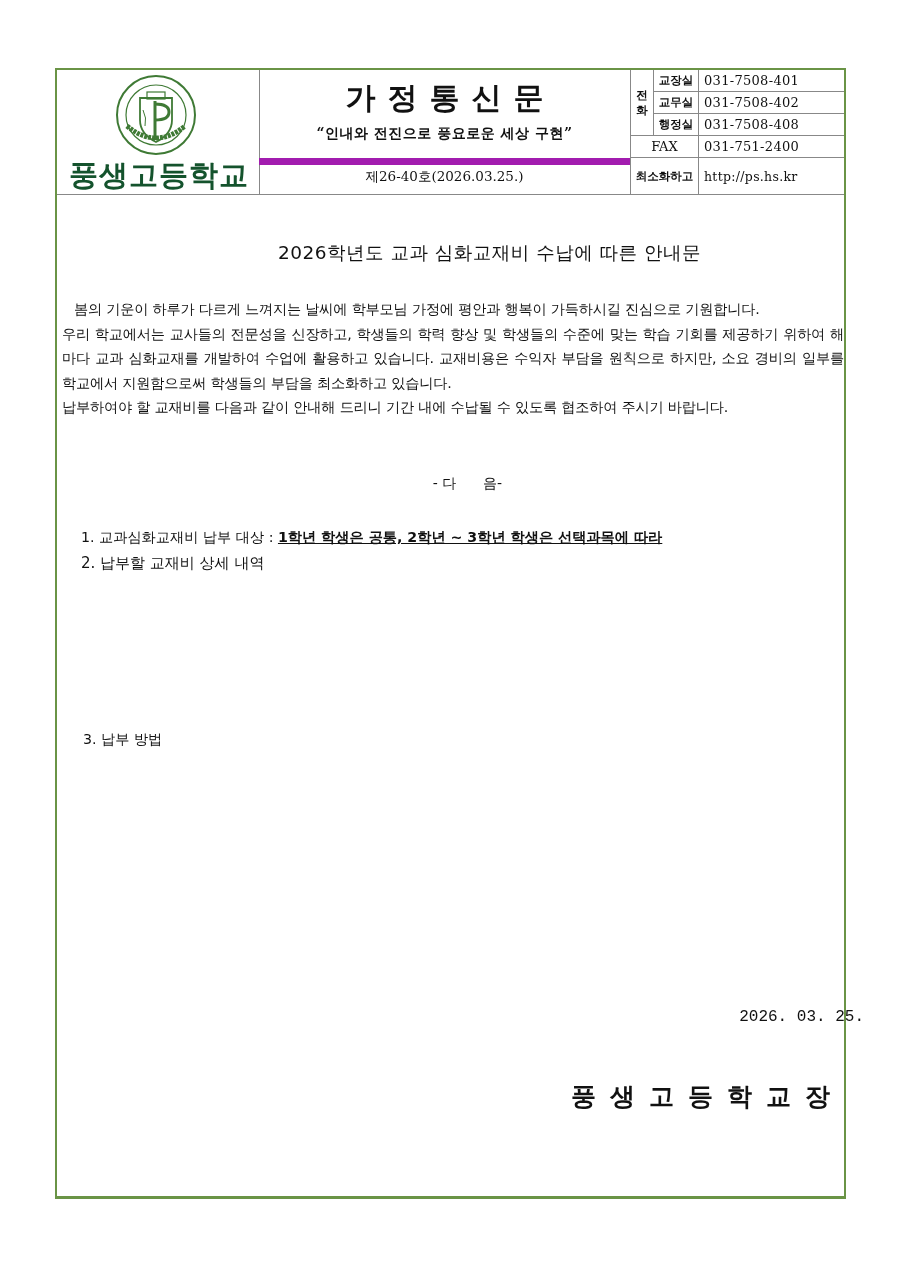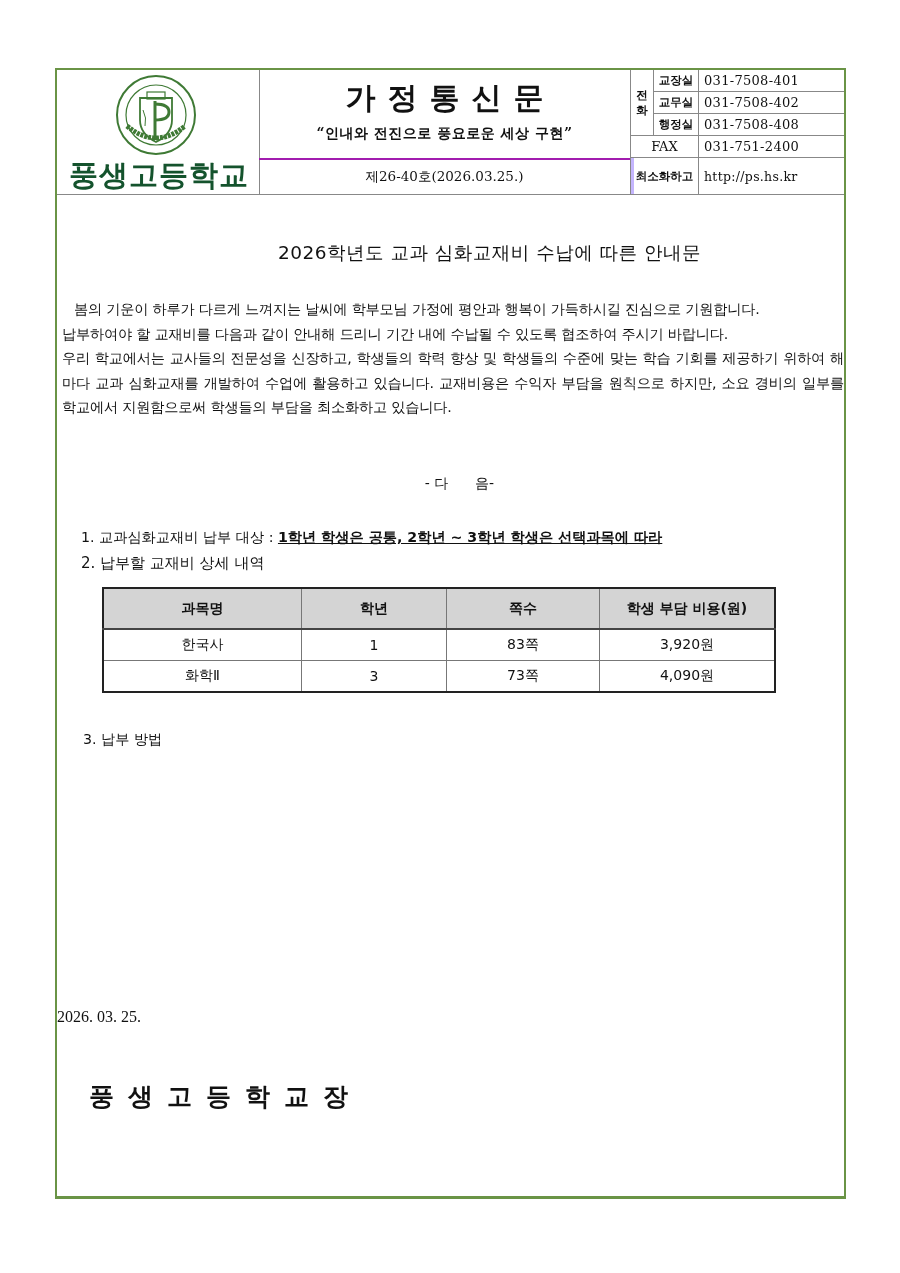--- a/index.html
+++ b/index.html
@@ -2,47 +2,47 @@
 <html><head>
 <meta charset="utf-8">
 <style>
   html, body { margin: 0; padding: 0; background: #ffffff; }
   body { width: 900px; height: 1273px; position: relative; font-family: "DejaVu Sans", sans-serif; color: #111; }
   .page { position: absolute; left: 55px; top: 68px; width: 791px; height: 1131px; border: 2px solid #6a9446; border-bottom-width: 3px; box-sizing: border-box; }
   .header { position: absolute; left: 0; top: 0; width: 787px; height: 124px; border-bottom: 1px solid #888; }
   .logo-cell { position: absolute; left: 0; top: 0; width: 202px; height: 124px; border-right: 1px solid #888; }
   .emblem { position: absolute; left: 58px; top: 4px; width: 82px; height: 82px; }
   .school-name { position: absolute; left: 4px; top: 86px; width: 196px; text-align: center; font-family: "DejaVu Sans", sans-serif; font-weight: bold; font-size: 29px; color: #14532d; letter-spacing: 1px; }
-  .title-cell { position: absolute; left: 202px; top: 0; width: 371px; height: 88px; border-right: 1px solid #888; border-bottom: 2px solid #a21caf; text-align: center; }
+  .title-cell { position: absolute; left: 202px; top: 0; width: 371px; height: 88px; border-right: 1px solid #888; border-bottom: 7px solid #a21caf; text-align: center; }
   .title-main { margin-top: 8px; font-size: 30px; font-weight: bold; letter-spacing: 12px; padding-left: 12px; }
   .title-motto { margin-top: 6px; font-family: "DejaVu Serif", serif; font-size: 14px; font-weight: bold; letter-spacing: 0.5px; }
-  .issue-cell { position: absolute; left: 202px; top: 88px; width: 371px; height: 36px; border-right: 4px solid #c4b5fd; line-height: 36px; text-align: center; font-family: "DejaVu Serif", serif; font-size: 13.5px; }
+  .issue-cell { position: absolute; left: 202px; top: 88px; width: 371px; height: 36px; border-right: 1px solid #c4b5fd; line-height: 36px; text-align: center; font-family: "DejaVu Serif", serif; font-size: 13.5px; }
   .contact { position: absolute; left: 573px; top: 0; width: 214px; height: 124px; border-collapse: collapse; font-family: "DejaVu Serif", serif; font-size: 13px; }
   .contact td { border: 1px solid #888; text-align: center; padding: 0; height: 21px; }
   .contact tr:first-child td { border-top: none; }
   .contact td:last-child { border-right: none; }
   .contact td.k { font-size: 11.5px; font-weight: bold; }
   .contact td.val { text-align: left; padding-left: 5px; letter-spacing: 0.3px; margin-left: 24px; }
   .contact tr.hp td { height: 36px; border-bottom: none; }
   .doc-title { position: absolute; left: 0; top: 170px; width: 865px; text-align: center; font-family: "DejaVu Sans", sans-serif; font-size: 18.5px; letter-spacing: 0.5px; }
   .body-text { position: absolute; left: 5px; top: 227px; width: 782px; font-size: 14.2px; line-height: 24.5px; text-align: justify; letter-spacing: -0.2px; }
   .body-text p { margin: 0; }
   .body-text .indent { text-indent: 12px; }
-  .dahm { position: absolute; left: 9px; top: 405px; width: 787px; text-align: center; font-size: 14px; }
+  .dahm { position: absolute; left: 17px; top: 405px; width: 787px; text-align: center; font-size: 14px; }
   .item1 { position: absolute; left: 24px; top: 458px; font-size: 14.2px; }
   .item2 { position: absolute; left: 24px; top: 484px; font-size: 15px; }
   .u-bold { text-decoration: underline; font-weight: bold; }
   .fee-table { position: absolute; left: 45px; top: 517px; width: 674px; border-collapse: collapse; border: 2px solid #222; font-size: 14px; }
   .fee-table th { background: #d4d4d4; font-weight: bold; height: 37px; border: 1px solid #777; border-bottom: 2px solid #444; font-family: "DejaVu Sans", sans-serif; }
   .fee-table td { text-align: center; height: 28px; border: 1px solid #777; }
   .item3-title { position: absolute; left: 26px; top: 660px; font-size: 14.2px; }
   .item3-body { position: absolute; left: 52px; top: 684px; width: 734px; font-size: 14.2px; line-height: 24.5px; text-align: justify; }
   .item3-body p { margin: 0; }
-  .sign-date { position: absolute; left: 0; top: 938px; width: 787px; text-align: left; font-family: Liberation Serif, serif; font-size: 16px; }
-  .sign-name { position: absolute; left: 0; top: 1010px; width: 787px; text-align: left; font-family: "DejaVu Sans", sans-serif; font-size: 25px; font-weight: bold; letter-spacing: 14px; padding-left: 32px; box-sizing: border-box; }
+  .sign-date { position: absolute; left: 0; top: 938px; width: 787px; text-align: right; font-family: Liberation Mono, monospace; font-size: 16px; padding-left: 20px; }
+  .sign-name { position: absolute; left: 0; top: 1010px; width: 787px; text-align: right; font-family: "DejaVu Sans", sans-serif; font-size: 25px; font-weight: bold; letter-spacing: 14px; padding-left: 32px; box-sizing: border-box; }
 </style>
 </head>
 <body>
 
 <div class="page">
 
   <div class="header">
     <div class="logo-cell">
       <svg class="emblem" viewBox="0 0 82 82">
         <circle cx="41" cy="41" r="39" fill="none" stroke="#3f7a35" stroke-width="2"></circle>
@@ -87,53 +87,29 @@
         <td class="val" style="font-size:12.5px">http://ps.hs.kr</td>
       </tr>
     </tbody>
       </table>
   </div>
 
   <div class="doc-title">2026학년도 교과 심화교재비 수납에 따른 안내문</div>
 
   <div class="body-text">
     <p class="indent">봄의 기운이 하루가 다르게 느껴지는 날씨에 학부모님 가정에 평안과 행복이 가득하시길 진심으로 기원합니다.</p>
+    <p>우리 학교에서는 교사들의 전문성을 신장하고, 학생들의 학력 향상 및 학생들의 수준에 맞는 학습 기회를 제공하기 위하여 해마다 교과 심화교재를 개발하여 수업에 활용하고 있습니다. 교재비용은 수익자 부담을 원칙으로 하지만, 소요 경비의 일부를 학교에서 지원함으로써 학생들의 부담을 최소화하고 있습니다.</p>
     <p>납부하여야 할 교재비를 다음과 같이 안내해 드리니 기간 내에 수납될 수 있도록 협조하여 주시기 바랍니다.</p>
-    <p>우리 학교에서는 교사들의 전문성을 신장하고, 학생들의 학력 향상 및 학생들의 수준에 맞는 학습 기회를 제공하기 위하여 해마다 교과 심화교재를 개발하여 수업에 활용하고 있습니다. 교재비용은 수익자 부담을 원칙으로 하지만, 소요 경비의 일부를 학교에서 지원함으로써 학생들의 부담을 최소화하고 있습니다.</p>
   </div>
 
   <div class="dahm" style="white-space:pre">- 다      음-</div>
 
   <div class="item1">
     <span>1. 교과심화교재비 납부 대상 : </span><span class="u-bold">1학년 학생은 공통, 2학년 ~ 3학년 학생은 선택과목에 따라</span>
   </div>
   <div class="item2">2. 납부할 교재비 상세 내역</div>
 
-  <table class="fee-table">
-    <thead>
-      <tr>
-        <th style="width:195px">과목명</th>
-        <th style="width:142px">학년</th>
-        <th style="width:150px">쪽수</th>
-        <th>학생 부담 비용(원)</th>
-      </tr>
-    </thead>
-    <tbody>
-      <tr>
-        <td>한국사</td>
-        <td>1</td>
-        <td>83쪽</td>
-        <td>3,920원</td>
-      </tr>
-      <tr>
-        <td>화학Ⅱ</td>
-        <td>3</td>
-        <td>73쪽</td>
-        <td>4,090원</td>
-      </tr>
-    </tbody>
-  </table>
 
   <div class="item3-title">3. 납부 방법</div>
 
   <div class="sign-date">2026. 03. 25.</div>
   <div class="sign-name">풍생고등학교장</div>
 </div>
 
 </body></html>

